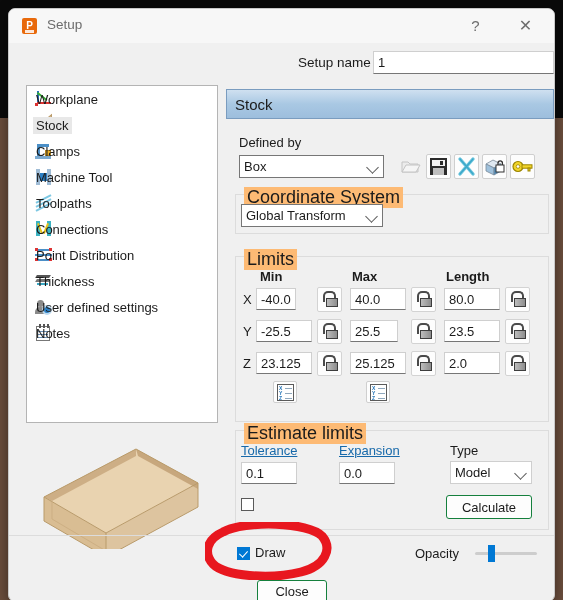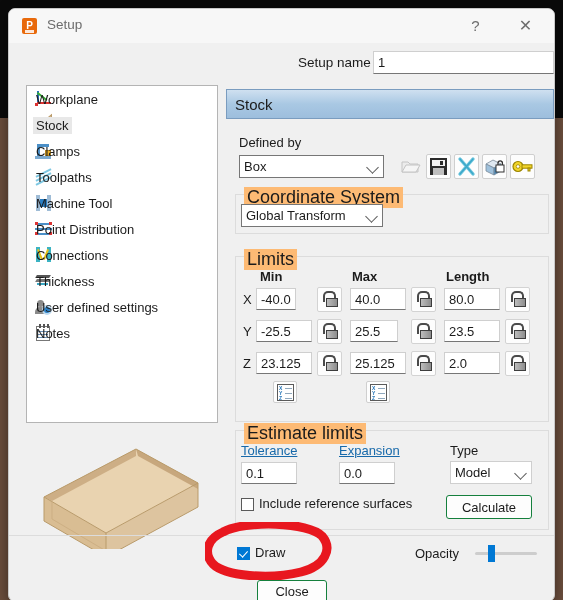--- a/index.html
+++ b/index.html
@@ -240,58 +240,58 @@
       <span class="ic ic-clamps">
         <i class="post"></i>
           <i class="arm"></i>
           <i class="base"></i>
           <i class="pin"></i>
       </span>
       <span class="lbl">Clamps</span>
     </div>
 
     <div class="tree-item">
+      <span class="ic ic-machine">
+        <i class="lft"></i>
+          <i class="rgt"></i>
+          <i class="mid"></i>
+      </span>
+      <span class="lbl">Machine Tool</span>
+    </div>
+
+    <div class="tree-item">
       <span class="ic ic-toolpaths">
         <i class="l l1"></i>
           <i class="l l2"></i>
           <i class="l l3"></i>
       </span>
       <span class="lbl">Toolpaths</span>
     </div>
 
     <div class="tree-item">
-      <span class="ic ic-machine">
-        <i class="lft"></i>
-          <i class="rgt"></i>
-          <i class="mid"></i>
-      </span>
-      <span class="lbl">Machine Tool</span>
+      <span class="ic ic-conn">
+        <i class="lb"></i>
+          <i class="rb"></i>
+          <i class="v1"></i>
+          <i class="v2"></i>
+      </span>
+      <span class="lbl">Connections</span>
     </div>
 
     <div class="tree-item">
       <span class="ic ic-points">
         <i class="row r1"></i>
           <i class="row r2"></i>
           <i class="row r3"></i>
         <i class="dot" style="left:2px;top:3px;"></i>
           <i class="dot" style="left:16px;top:3px;"></i>
         <i class="dot" style="left:2px;top:13px;"></i>
           <i class="dot" style="left:16px;top:13px;"></i>
       </span>
       <span class="lbl">Point Distribution</span>
-    </div>
-
-    <div class="tree-item">
-      <span class="ic ic-conn">
-        <i class="lb"></i>
-          <i class="rb"></i>
-          <i class="v1"></i>
-          <i class="v2"></i>
-      </span>
-      <span class="lbl">Connections</span>
     </div>
 
     <div class="tree-item">
       <span class="ic ic-thick">
         <i class="b1"></i>
           <i class="b2"></i>
           <i class="ar"></i>
       </span>
       <span class="lbl">Thickness</span>
     </div>
@@ -476,21 +476,20 @@
   <div class="linklbl" style="left:330px;top:434px;">Expansion</div>
   <div class="txtin" style="left:330px;top:453px;width:56px;">0.0</div>
 
   <div class="lbl" style="left:441px;top:434px;">Type</div>
   <div class="combo" style="left:441px;top:452px;width:82px;border-color:#cfcfcf;">
     <span>Model</span>
     <span class="arrow"></span>
   </div>
 
   <div class="chk" style="left:232px;top:489px;"></div>
-  <div class="lbl" style="left:250px;top:487px;">Include reference surfaces</div>
   <div class="btn" style="left:437px;top:486px;width:86px;height:24px;">Calculate</div>
 
   <div class="sep" style="top:526px;"></div>
 
   <div class="chk on" style="left:228px;top:538px;"></div>
   <div class="lbl" style="left:246px;top:536px;">Draw</div>
 
   <div class="lbl" style="left:406px;top:537px;">Opacity</div>
   <div class="slider-track" style="left:466px;top:543px;width:62px;"></div>
   <div class="slider-thumb" id="opacity-thumb" style="left: 478.5px; top: 536px;"></div>

